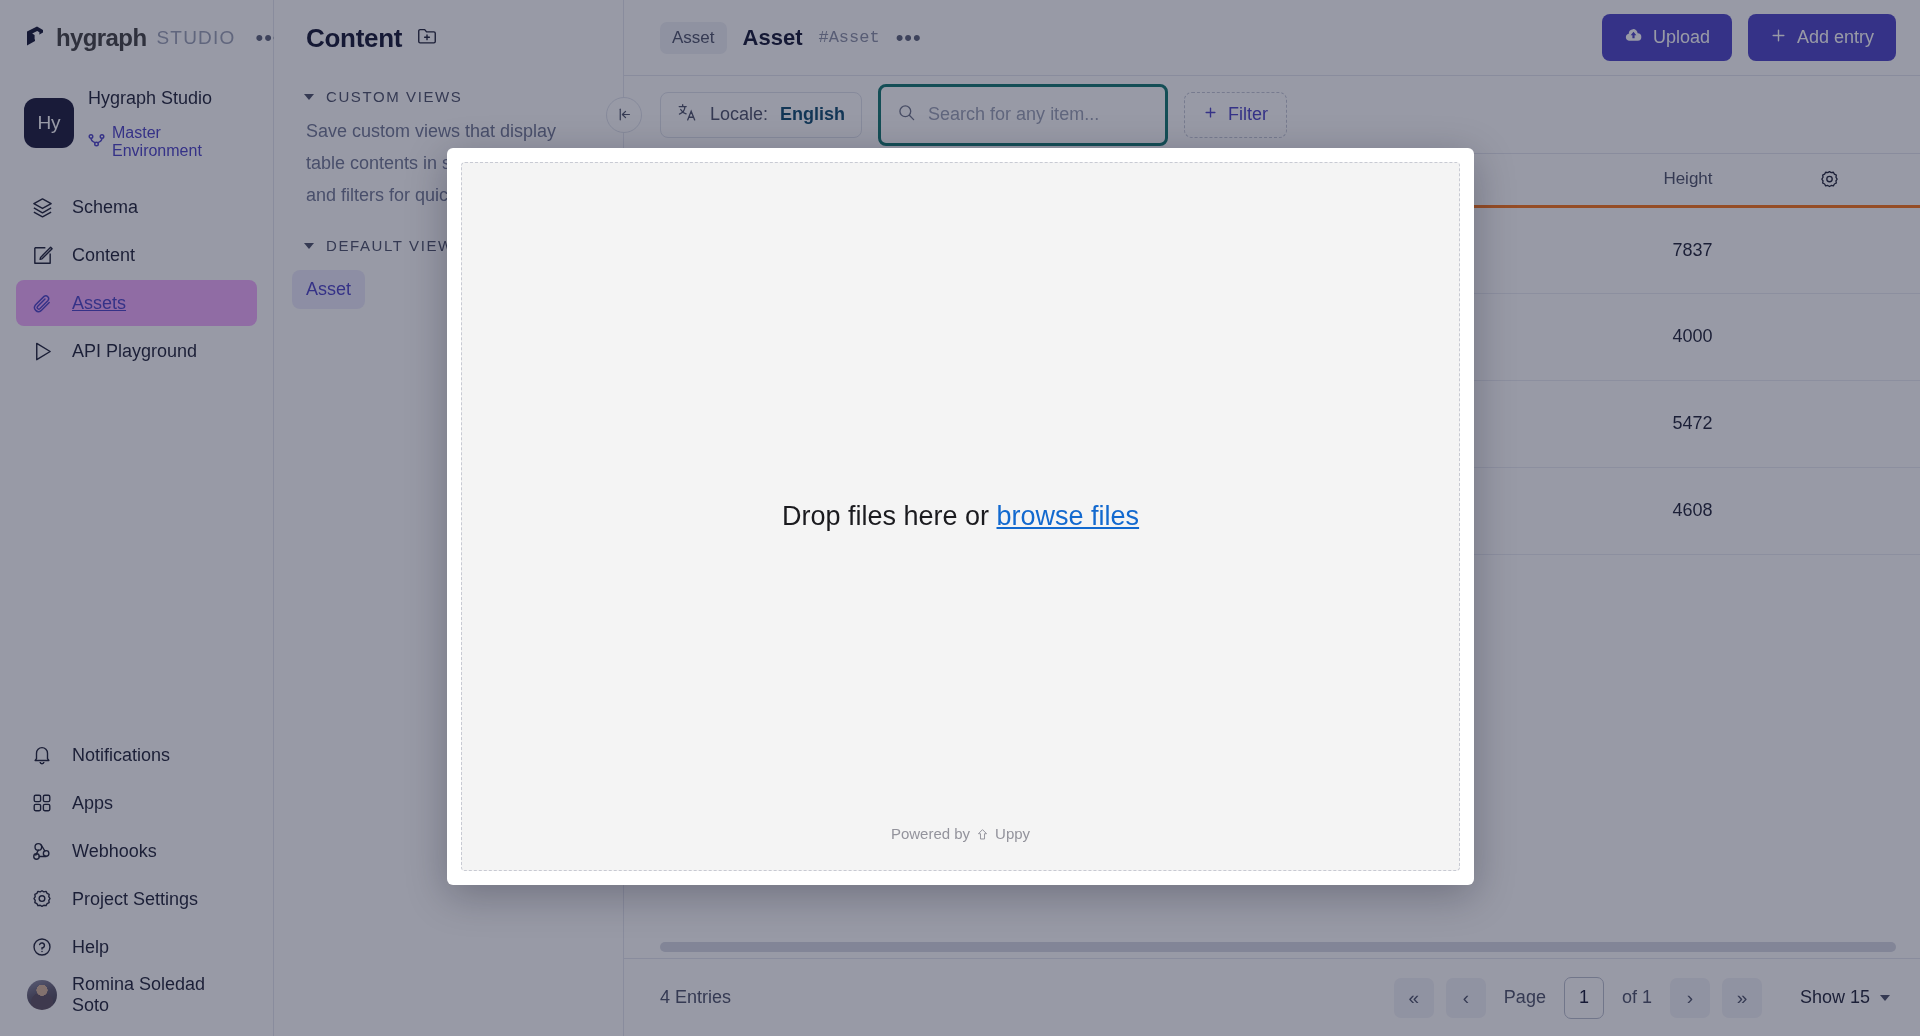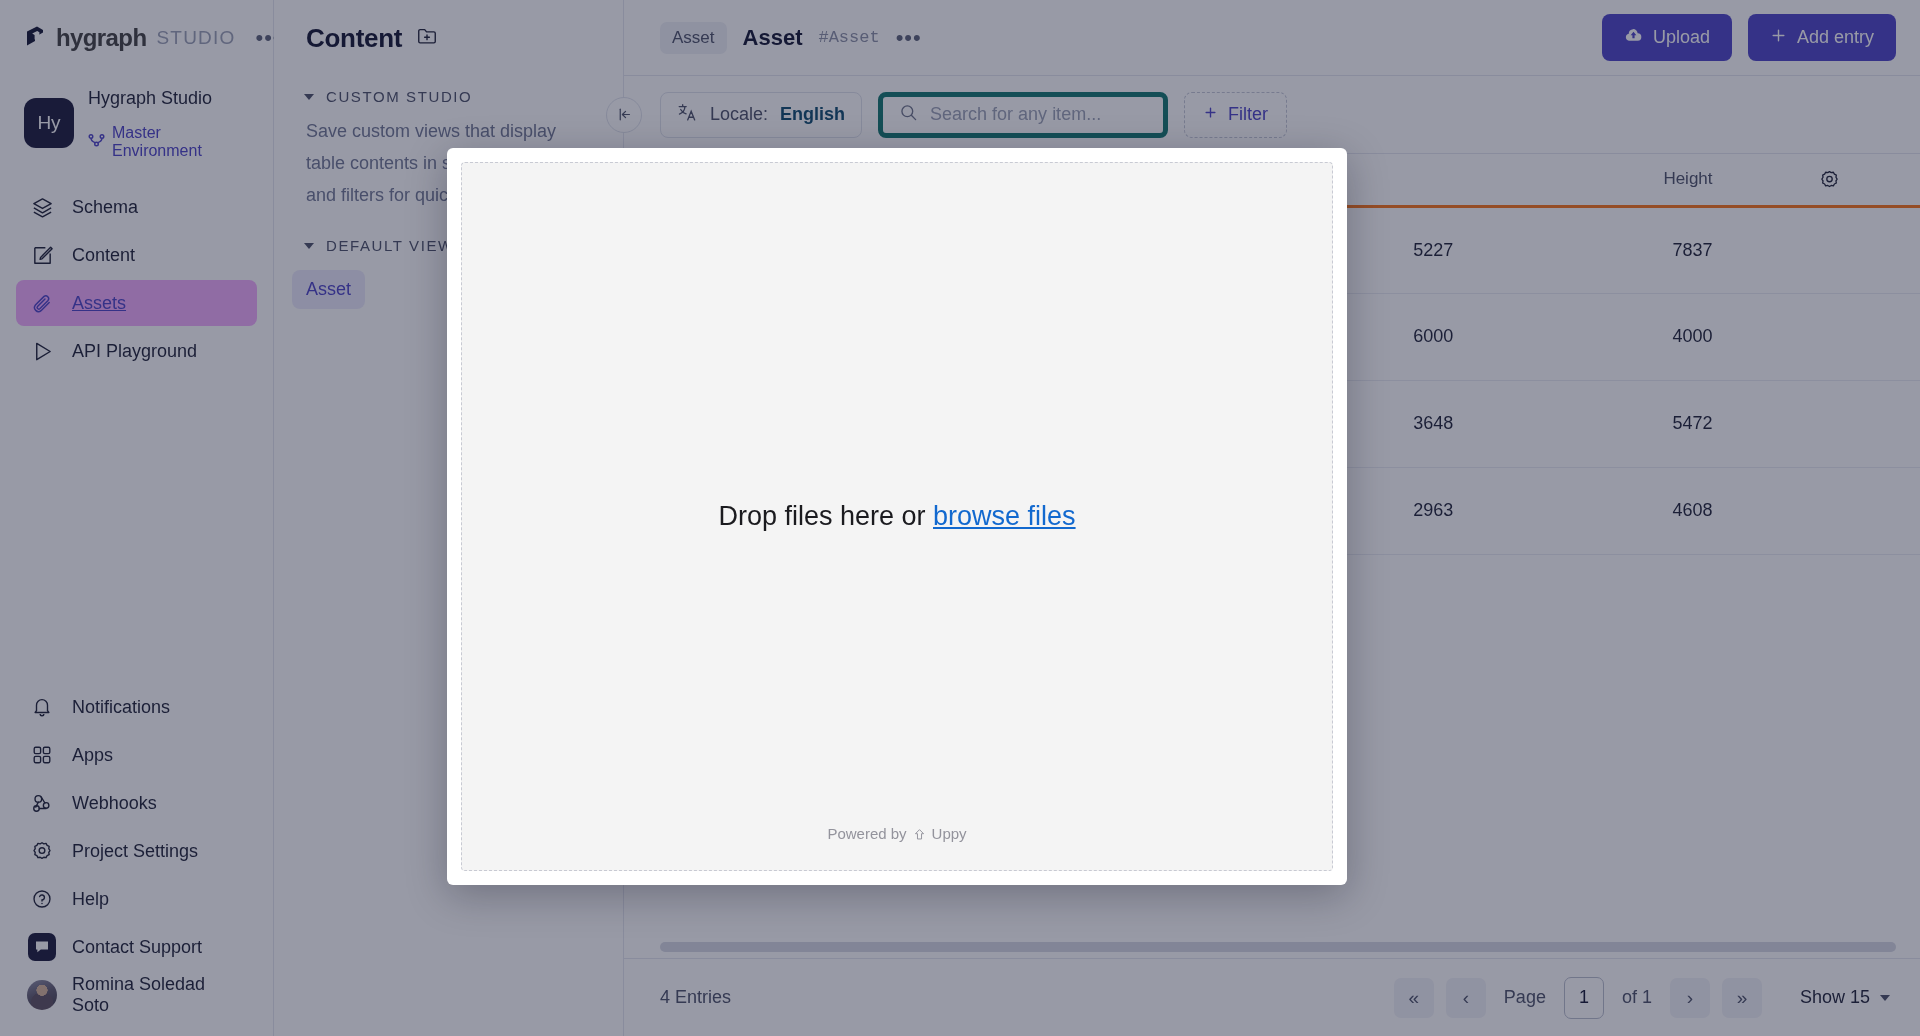--- a/index.html
+++ b/index.html
@@ -166,22 +166,22 @@
   .locale-box {
     margin-left: 36px;
     display: flex; align-items: center; gap: 12px;
     height: 46px; padding: 0 16px;
     border: 1px solid #dfe2ec; border-radius: 8px; background: #fff;
     font-size: 18px; color: #4b5068; cursor: pointer;
   }
   .locale-box b { color: #0c4a6e; font-weight: 700; }
   .search-box {
     display: flex; align-items: center; gap: 12px;
-    height: 46px; width: 290px; padding: 0 16px;
-    border: 5px solid #0f766e; border-radius: 8px; background: #fff;
+    height: 62px; width: 290px; padding: 0 16px;
+    border: 3px solid #0f766e; border-radius: 8px; background: #fff;
   }
   .search-box input {
     border: none; outline: none; font-size: 18px; color: #111432; width: 100%;
     font-family: "Liberation Sans", sans-serif; background: transparent;
   }
   .search-box input::placeholder { color: #9aa0b5; }
   .filter-btn {
     display: flex; align-items: center; gap: 10px;
     height: 46px; padding: 0 18px;
     border: 1px dashed #c3c7d6; border-radius: 8px; background: #fff;
@@ -230,21 +230,21 @@
   }
   .show-sel {
     display: flex; align-items: center; gap: 10px;
     font-size: 18px; color: #1d2036; cursor: pointer; margin-left: 26px;
   }
   .tri-down { width:0;height:0;border-left:5px solid transparent;border-right:5px solid transparent;border-top:6px solid #4b5068; }
 
   
   .uppy-modal {
     position: absolute; z-index: 100;
-    left: 447px; top: 148px; width: 900px; height: 737px;
+    left: 447px; top: 148px; width: 1027px; height: 737px;
     background: #ffffff;
     border-radius: 6px;
     box-shadow: 0 10px 40px rgba(10,12,30,0.28);
     padding: 14px;
     display: flex;
   }
   .uppy-inner {
     flex: 1 1 auto;
     border: 1px dashed #c8cad3;
     border-radius: 4px;
@@ -392,51 +392,41 @@
             <svg width="22" height="22" viewBox="0 0 24 24" fill="none" stroke="#1d2036" stroke-width="1.5" stroke-linecap="round">
               <circle cx="12" cy="12" r="8.7"></circle>
               <path d="M9.4 9.4 A2.7 2.7 0 1 1 12 13 V14.3"></path>
                 <circle cx="12" cy="17" r="0.8" fill="#1d2036" stroke="none"></circle>
             </svg>
           </span>
           <span>Help</span>
         </div>
         <div class="nav-item">
           <span class="ico">
-            <span class="support-badge">
-              <svg width="16" height="16" viewBox="0 0 20 20" fill="#ffffff">
-                <path d="M2.5 3.2 H17.5 V13 H8.5 L4.2 16.5 V13 H2.5 Z"></path>
-              </svg>
-            </span>
-          </span>
-          <span>Contact Support</span>
-        </div>
-        <div class="nav-item">
-          <span class="ico">
             <span class="avatar-photo"></span>
           </span>
           <span>Romina Soledad Soto</span>
         </div>
       </div>
     </aside>
 
     <aside class="views-pane">
       <div class="views-head">
         <span class="views-title">Content</span>
         <span>
           <svg width="22" height="22" viewBox="0 0 24 24" fill="none" stroke="#1d2036" stroke-width="1.5" stroke-linejoin="round">
             <path d="M3 6.5 A1.5 1.5 0 0 1 4.5 5 H9.5 L11.5 7.5 H19.5 A1.5 1.5 0 0 1 21 9 V18 A1.5 1.5 0 0 1 19.5 19.5 H4.5 A1.5 1.5 0 0 1 3 18 Z"></path>
             <path d="M12 10.8 V16 M9.4 13.4 H14.6" stroke-linecap="round"></path>
           </svg>
         </span>
       </div>
 
       <div class="section-head">
         <span class="caret"></span>
-        <span>CUSTOM STUDIO</span>
+        <span>CUSTOM VIEWS</span>
       </div>
       <div class="views-desc">Save custom views that display table contents in specific columns and filters for quick access.</div>
 
       <div class="section-head" style="padding-top:26px">
         <span class="caret"></span>
         <span>DEFAULT VIEWS</span>
       </div>
       <div class="view-item-wrap">
         <div class="view-item">Asset</div>
       </div>

